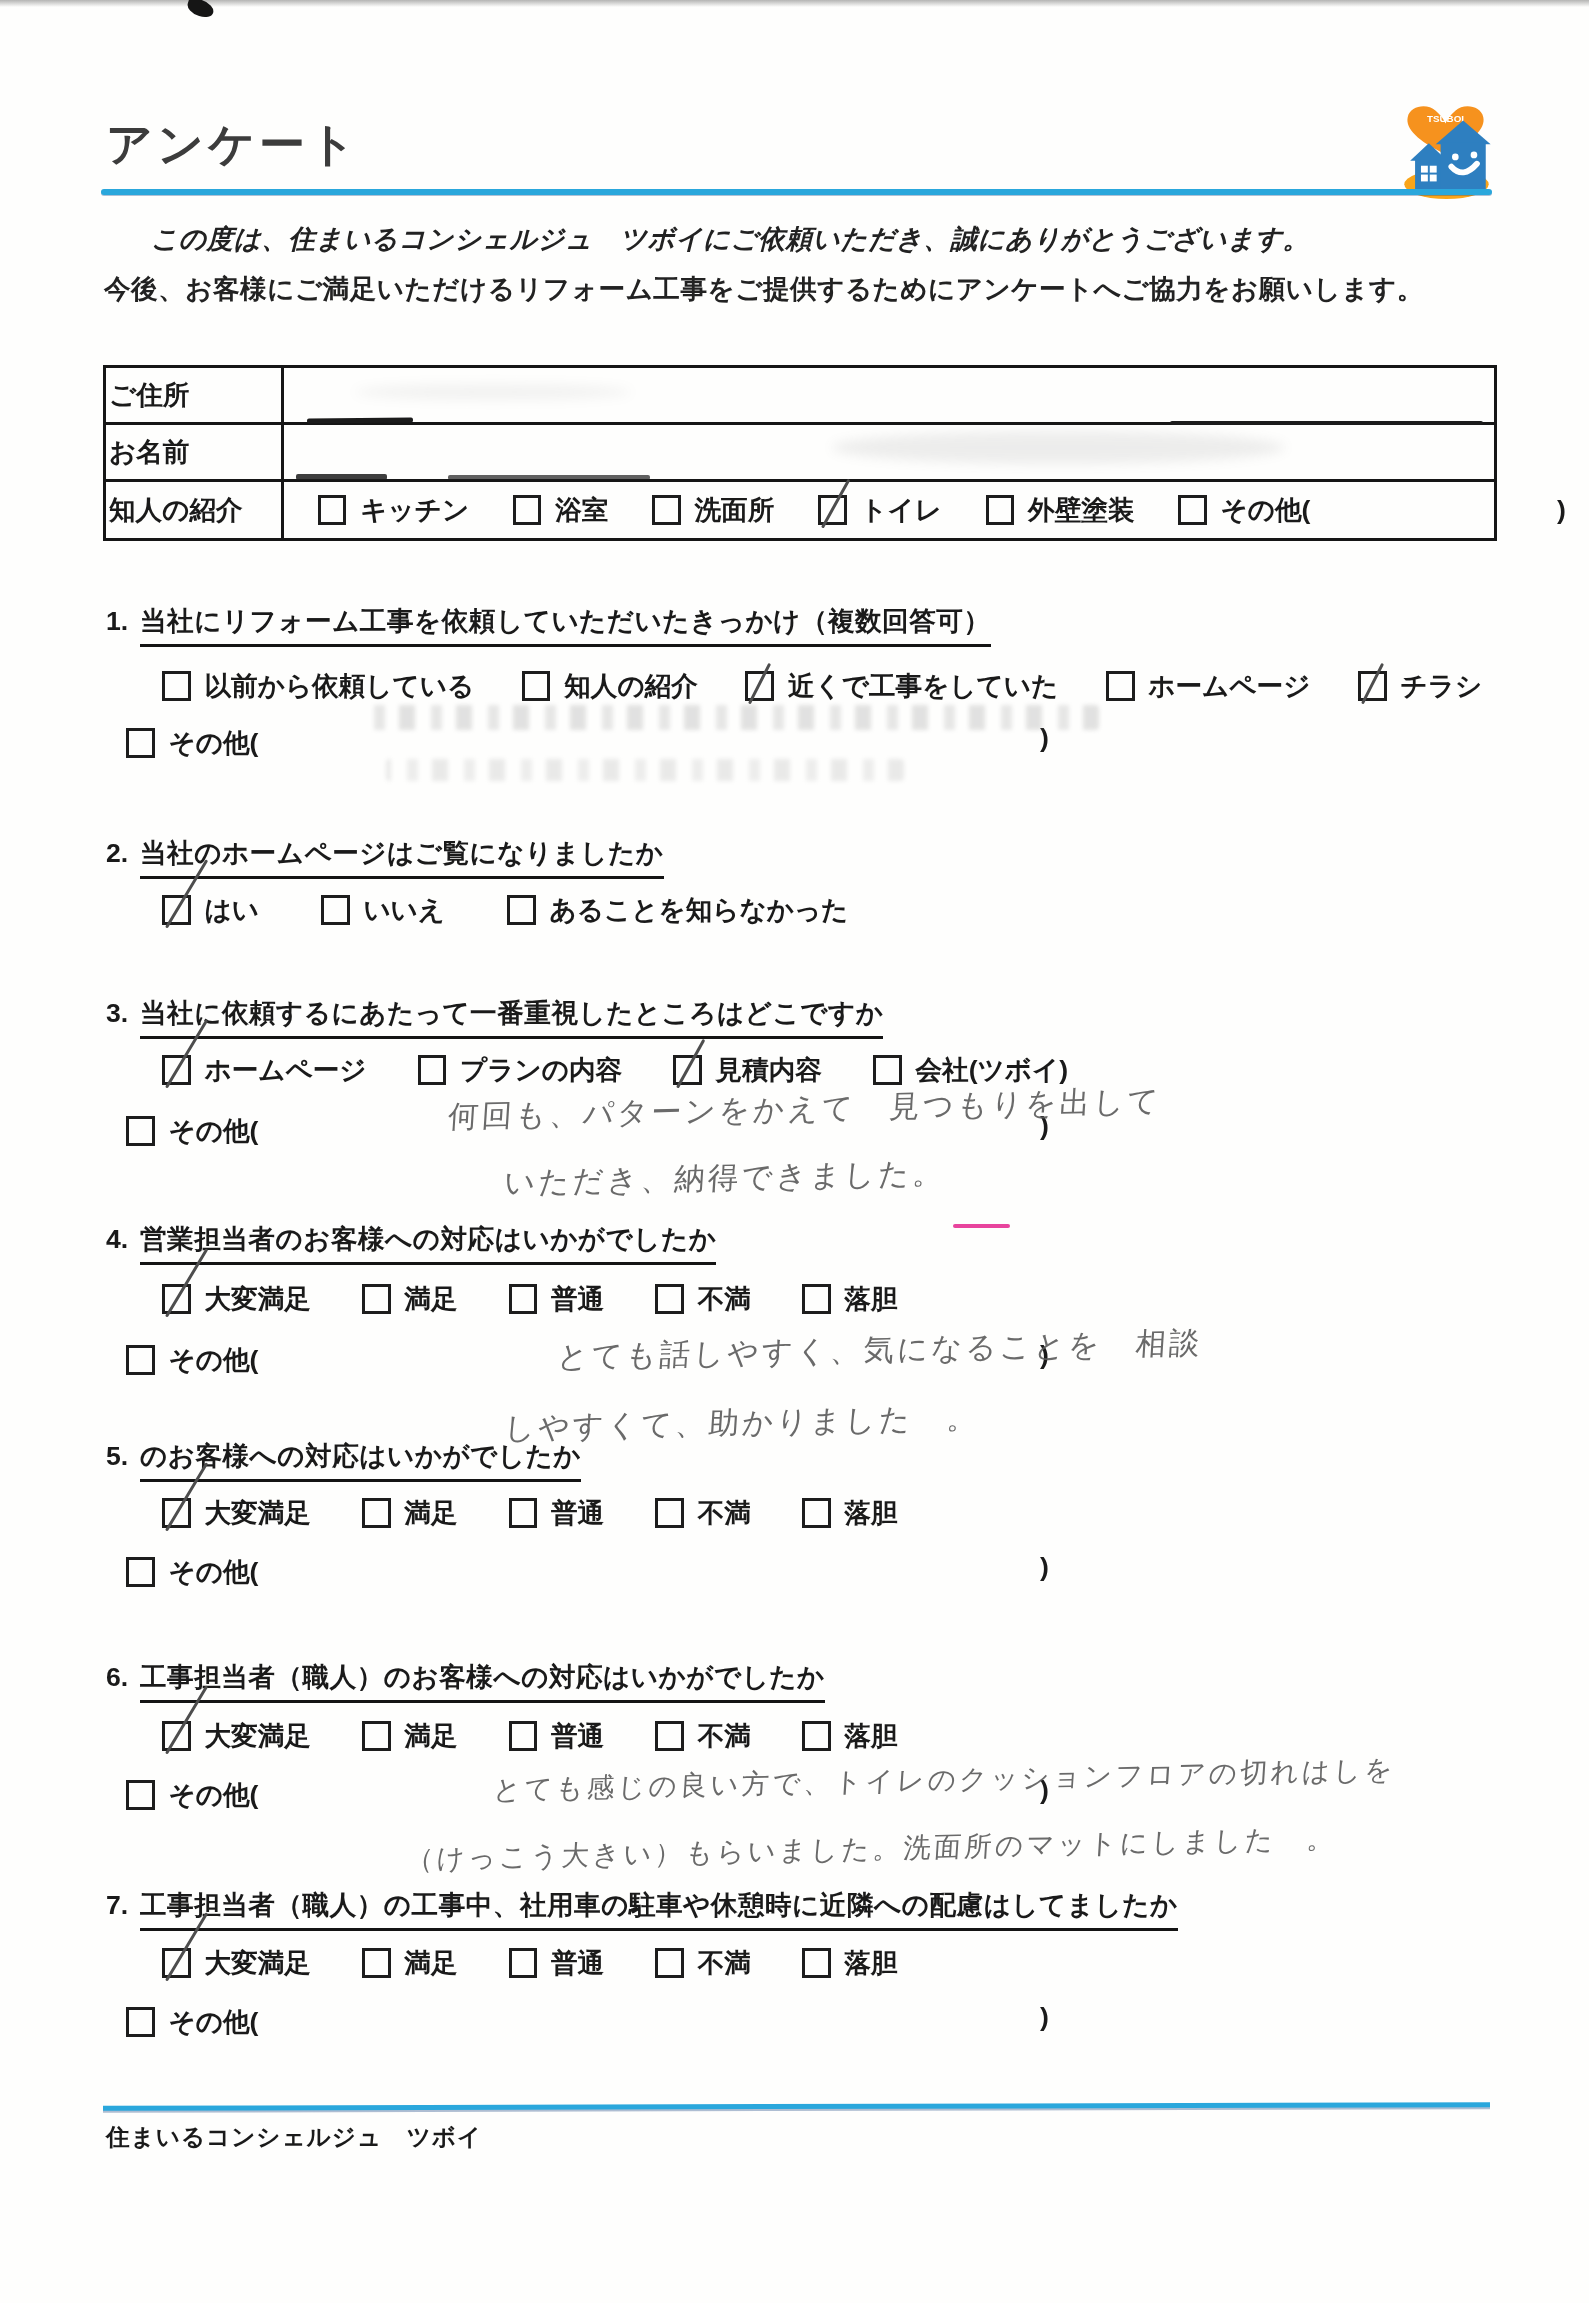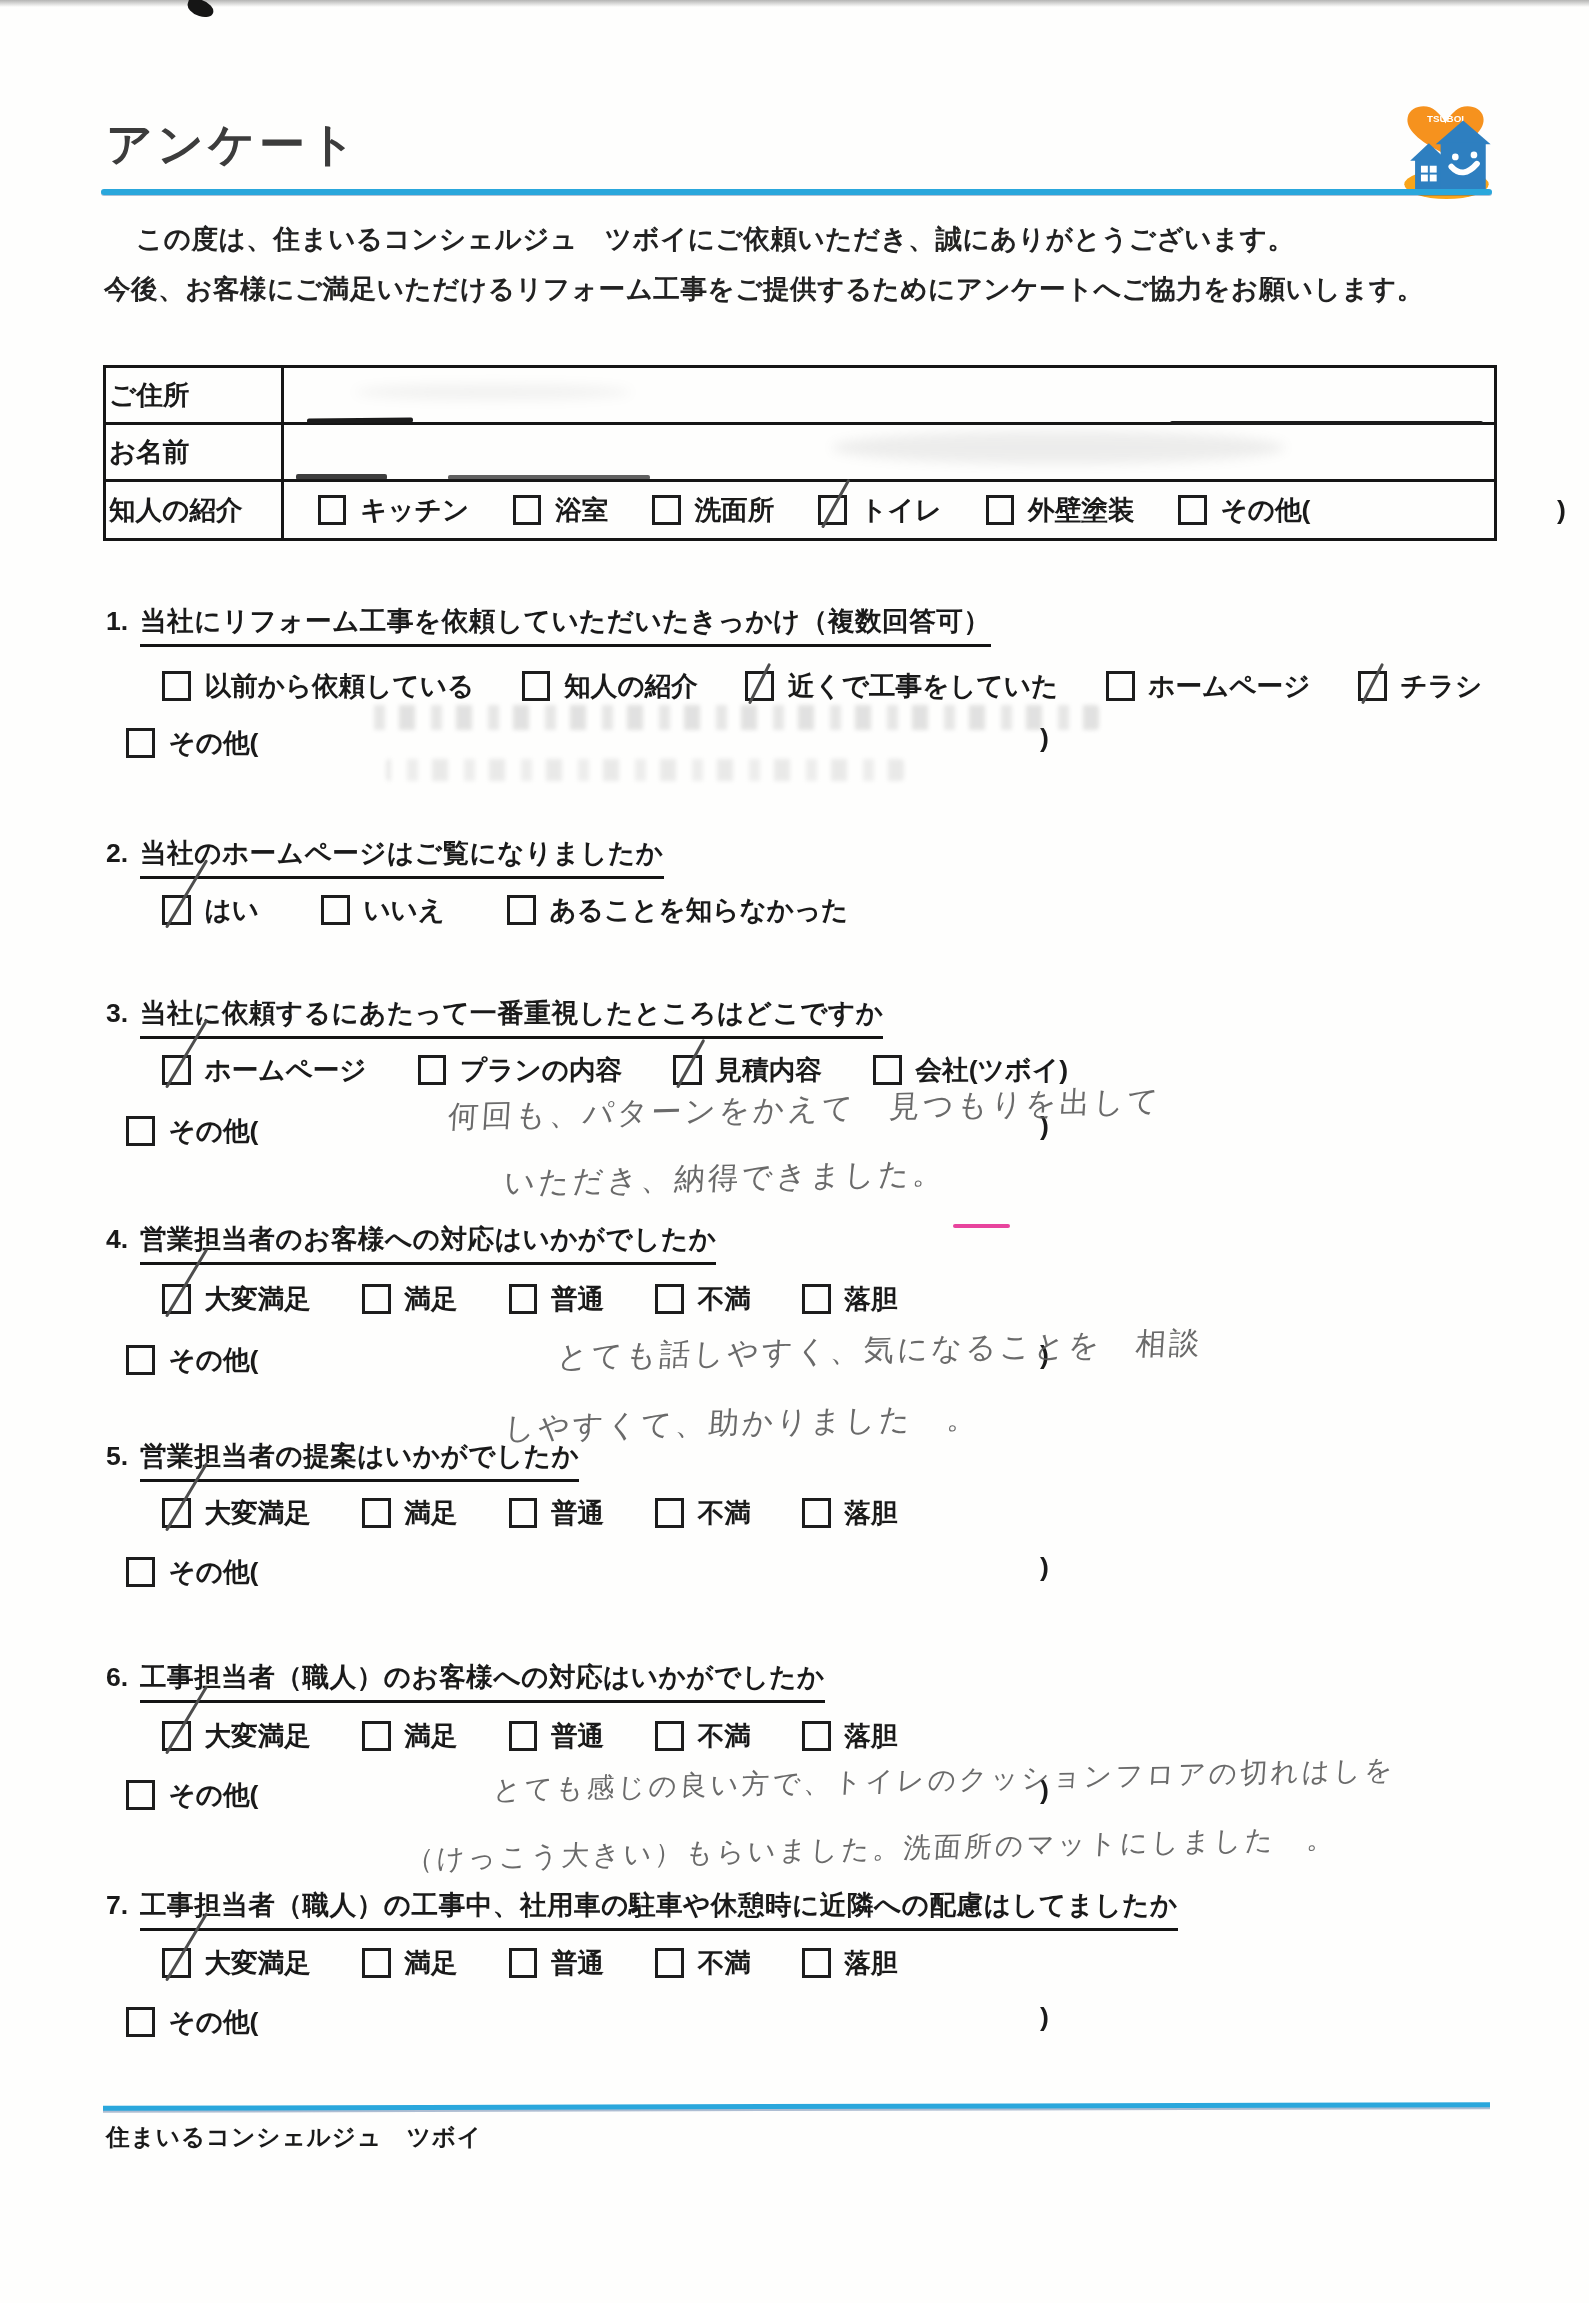--- a/index.html
+++ b/index.html
@@ -21,21 +21,21 @@
   .bleed{filter:blur(2.2px);opacity:.28;
     background:repeating-linear-gradient(90deg,#9a9a9a 0 15.8px,transparent 15.8px 29.6px,#ababab 29.6px 41px,transparent 41px 57px);
     border-radius:3.9px;}
   .pink-line{background:#e8449d;filter:blur(0.6px);border-radius:2px;}
 
   
   .survey-title{left:106px;top:114px;font-size:46px;font-weight:800;color:#3c3c3c;letter-spacing:3.9px;}
   .title-rule{left:101px;top:189px;width:1391px;height:5.9px;background:#2aa7dc;
     box-shadow:0 1px 0 rgba(30,80,140,.35);border-radius:3px;}
   .intro{font-size:26.6px;font-weight:600;letter-spacing:0.5px;color:#222;}
-  .intro-1{left:136px;top:221px;}
+  .intro-1{left:151px;top:221px;font-style:italic;}
   .intro-2{left:104px;top:271px;}
 
   
   .info-table{left:103px;top:365px;width:1388px;border:3px solid #161616;}
   .it-row{display:flex;align-items:stretch;height:54px;}
   .it-row + .it-row{border-top:3px solid #161616;}
   .it-label{width:172px;border-right:3px solid #161616;display:flex;align-items:center;
     padding-left:3px;font-size:26.6px;font-weight:700;}
   .it-value{flex:1;display:flex;align-items:center;padding-left:15.8px;}
 
@@ -260,21 +260,21 @@
   <div class="abs other-row" style="top:1342px;">
     <span class="cb"></span>
     <span>その他(</span>
     <span class="paren-close">)</span>
   </div>
   <div class="abs hand" style="left:557px;top:1330px;font-size:30.5px;">とても話しやすく、気になることを　相談</div>
   <div class="abs hand" style="left:504px;top:1403px;font-size:30.5px;">しやすくて、助かりました　。</div>
 
   <div class="abs q-title" style="left:106px;top:1438px;">
     <span class="q-num">5.</span>
-    <span class="q-text">営業担当者の提案はいかがでしたか</span>
+    <span class="q-text">のお客様への対応はいかがでしたか</span>
   </div>
   <div class="abs opt-row q-opts" style="top:1495px;">
     <span class="opt">
         <span class="cb long checked"></span>
         <span>大変満足</span>
       </span>
     <span class="opt">
         <span class="cb"></span>
         <span>満足</span>
       </span>

